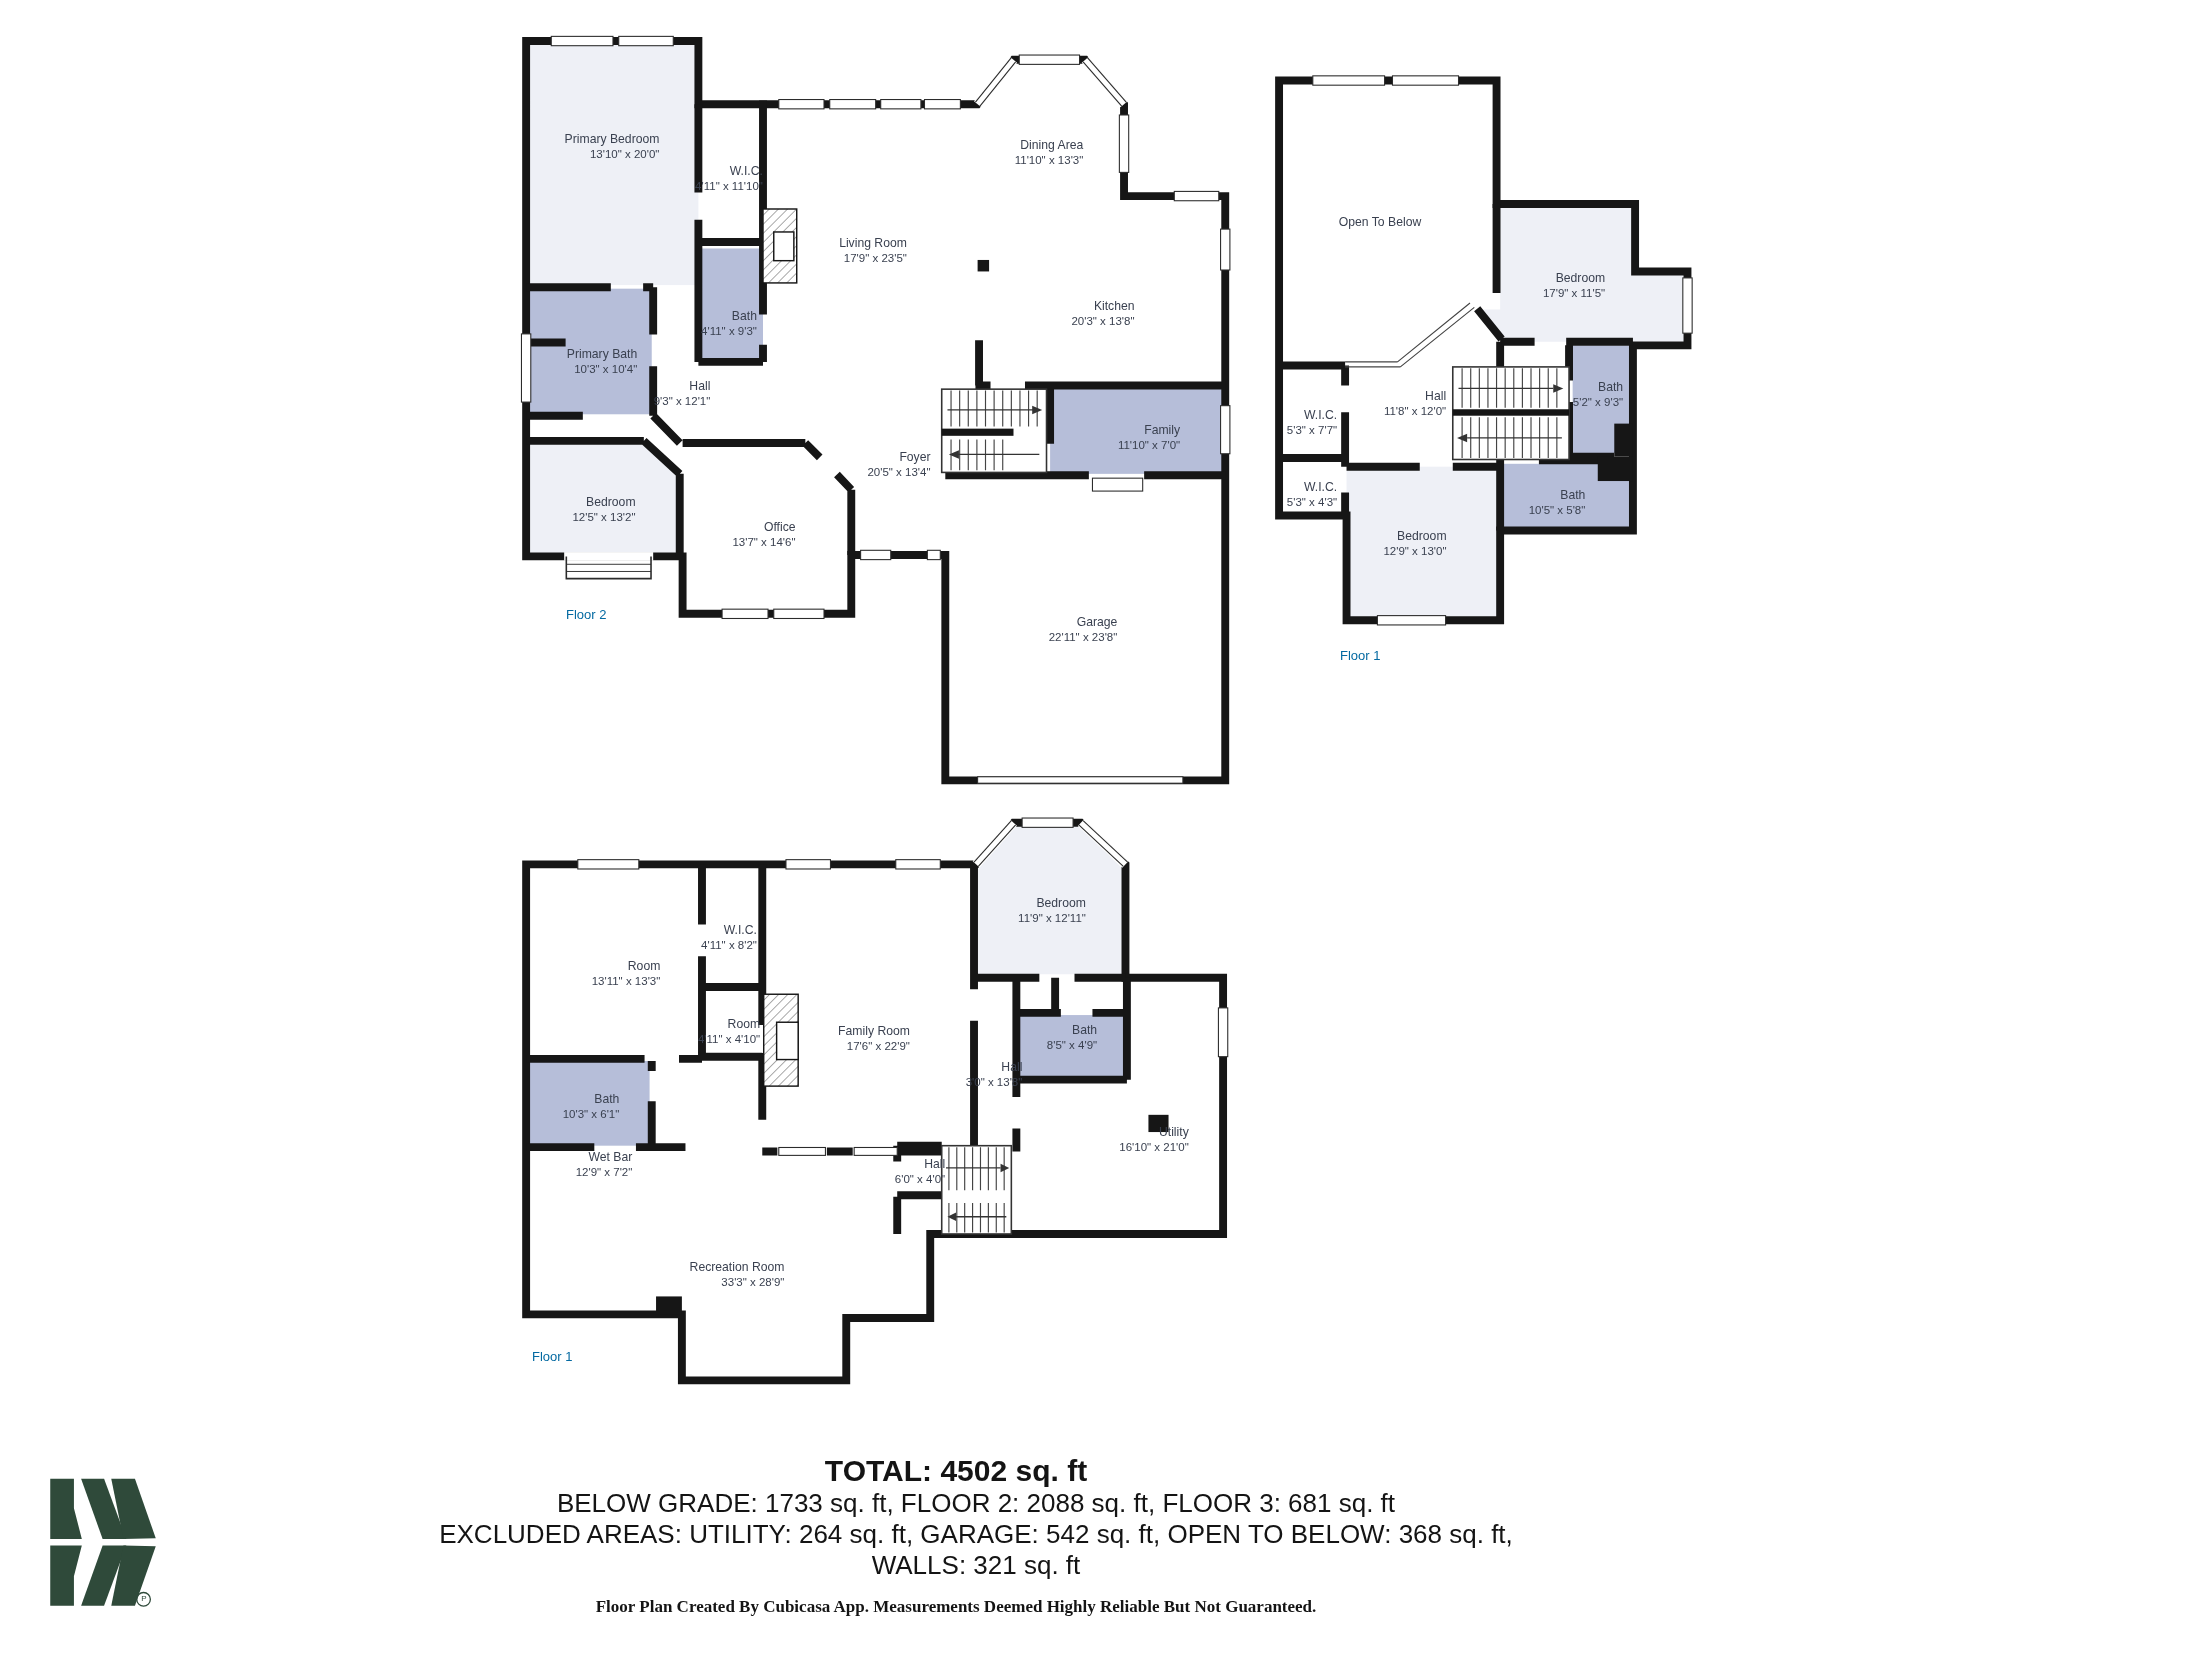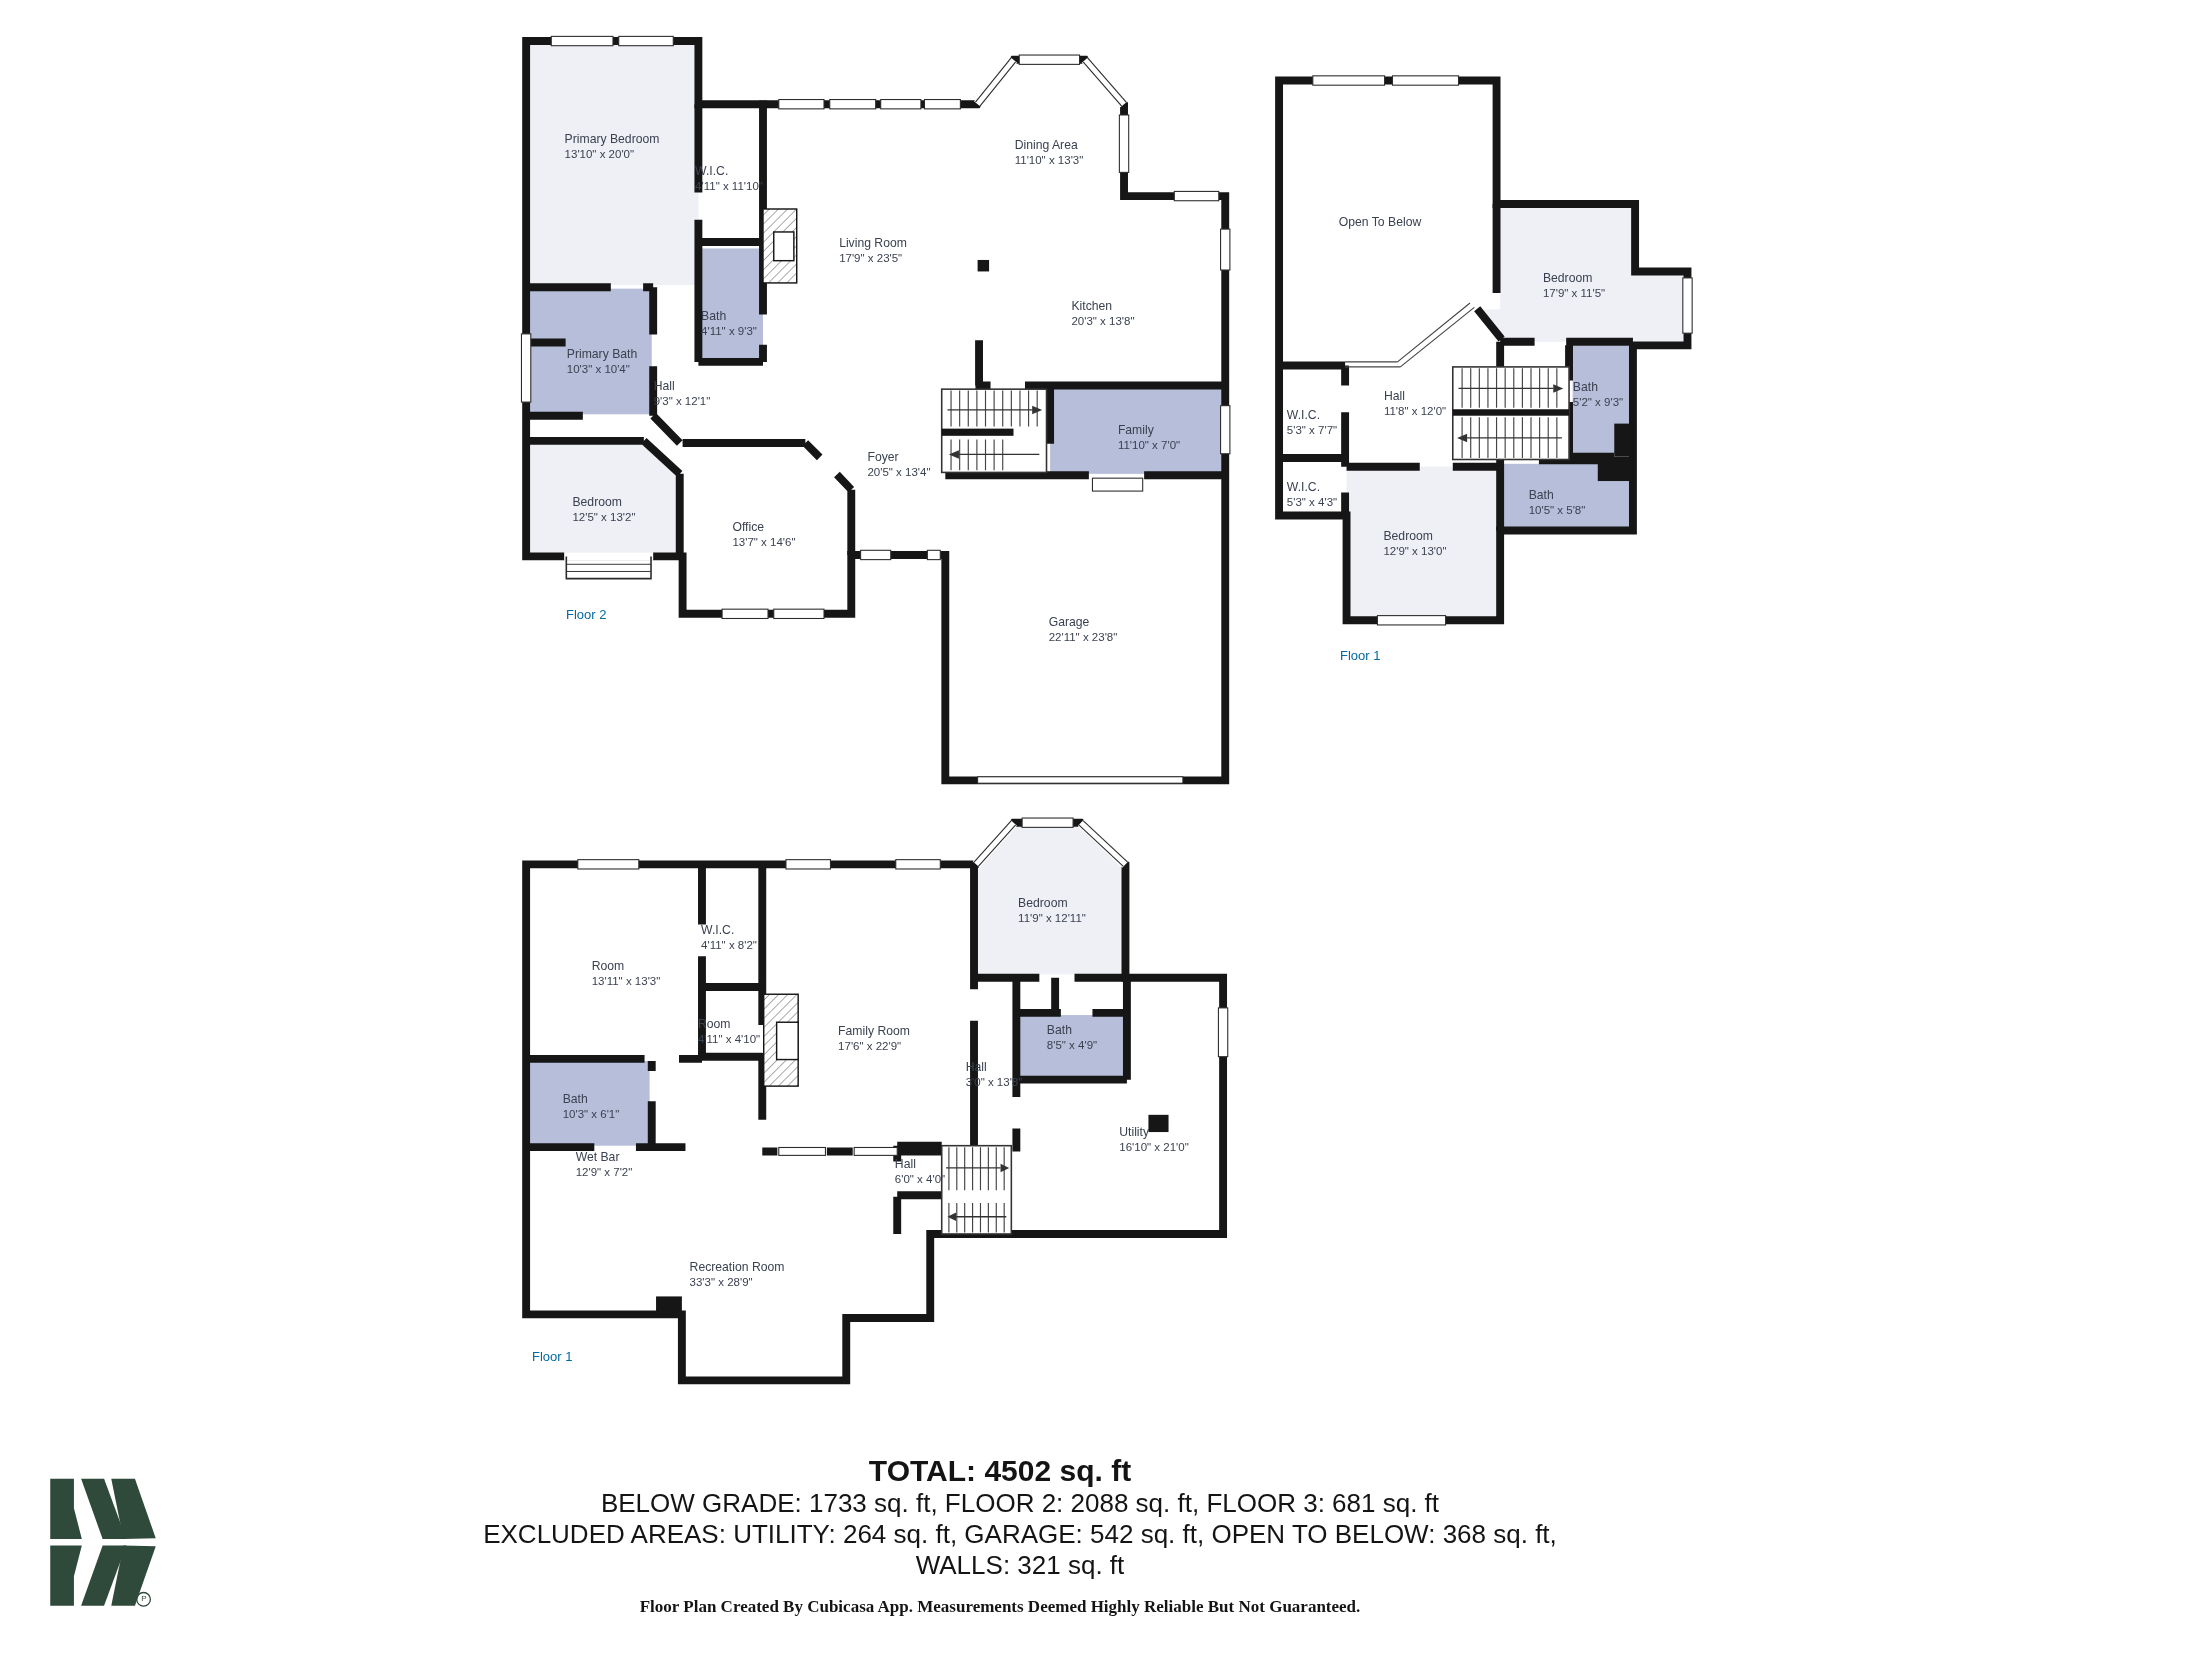--- a/index.html
+++ b/index.html
@@ -3,30 +3,30 @@
 <meta charset="utf-8">
 <style>
   html,body{margin:0;padding:0;}
   body{
     width:2205px;height:1654px;position:relative;background:#ffffff;
     font-family:"Liberation Sans",sans-serif;overflow:hidden;
   }
   #plan-svg{position:absolute;left:0;top:0;}
   .room-label{
     position:absolute;transform:translate(-50%,-50%);
-    text-align:left;color:#3a4150;white-space:nowrap;z-index:5;
+    text-align:right;color:#3a4150;white-space:nowrap;z-index:5;
   }
   .room-name{display:block;font-size:12.2px;line-height:15px;}
   .room-dims{display:block;font-size:11.5px;line-height:15px;}
   .floor-caption{
     position:absolute;font-size:13px;color:#0369a1;z-index:5;white-space:nowrap;
   }
   .summary{
     position:absolute;top:1454px;left:0;width:1912px;text-align:center;
-    color:#141414;z-index:6;margin-left:44px;
+    color:#141414;z-index:6;
   }
   .sum-total{font-size:30px;font-weight:bold;line-height:34px;}
   .sum-line{font-size:26px;line-height:31px;padding-left:40px;}
   .sum-footer{font-size:17px;font-weight:bold;margin-top:16px;font-family:Liberation Serif, serif;}
 </style>
 </head>
 <body>
 
 <svg id="plan-svg" width="2205" height="1654" viewBox="0 0 3072 2304">
   <defs>

